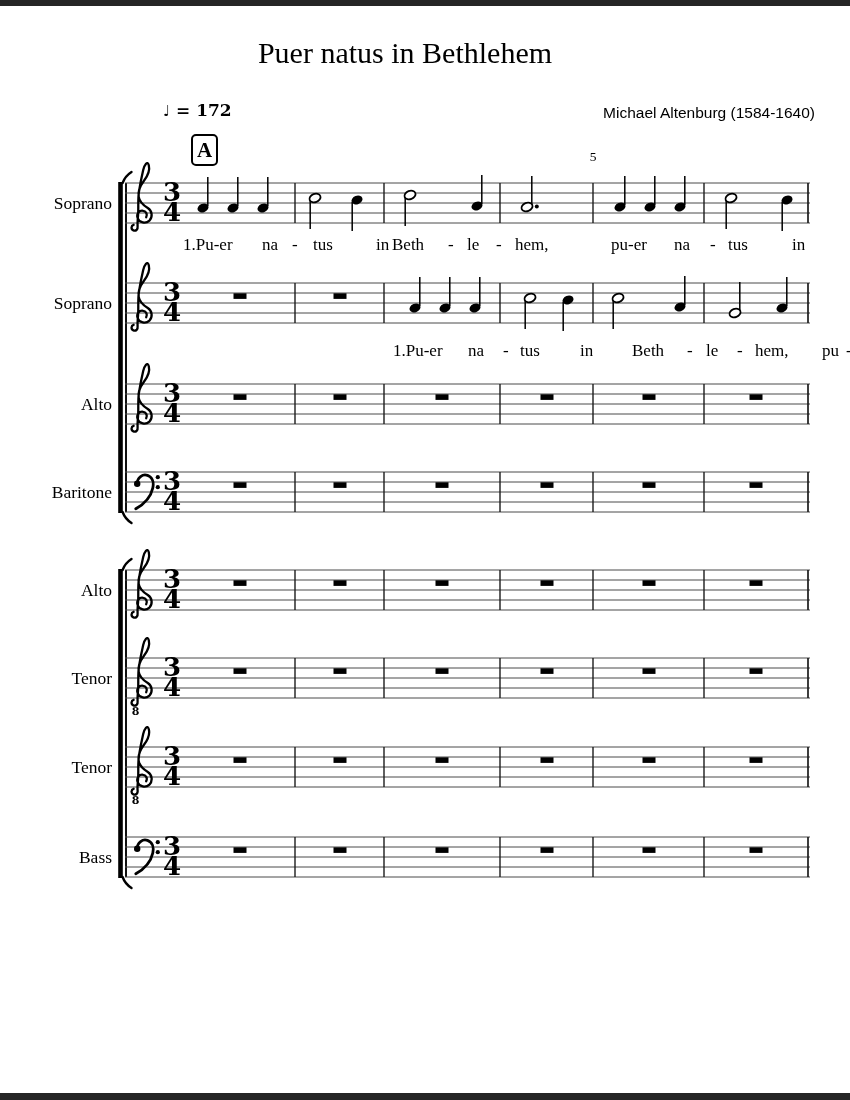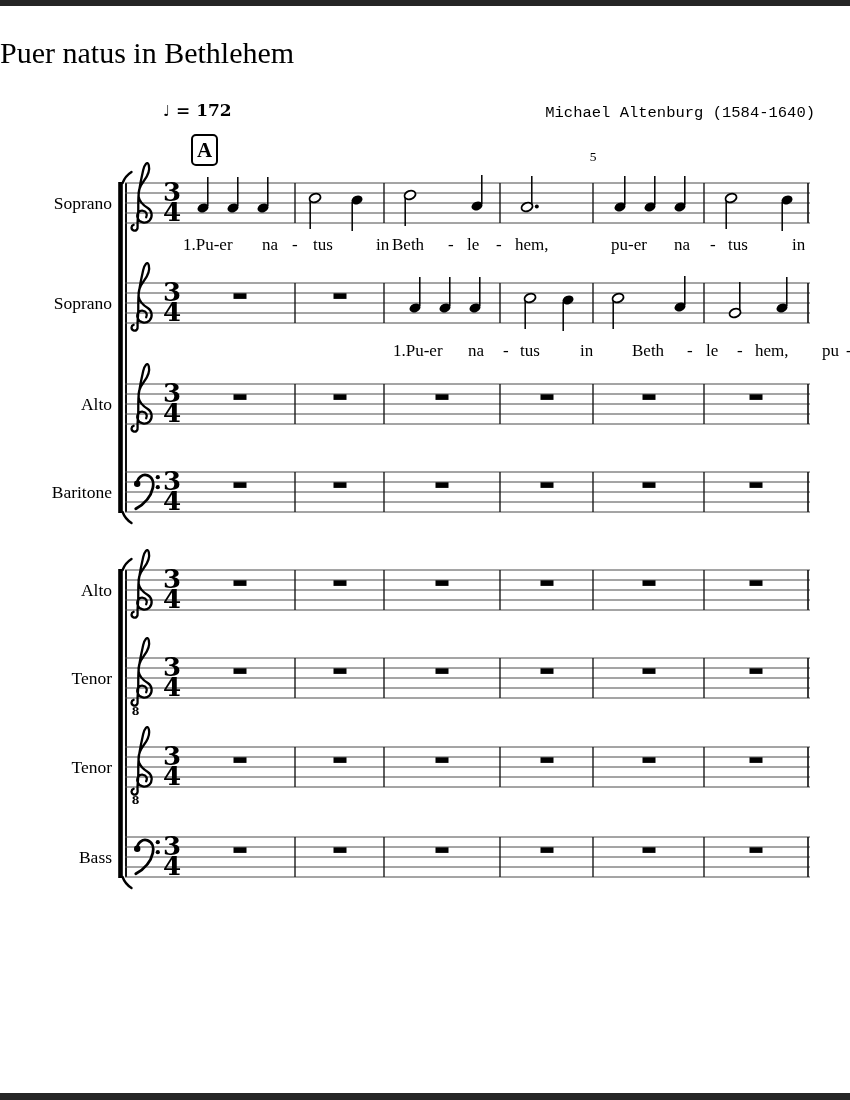--- a/index.html
+++ b/index.html
@@ -1,24 +1,24 @@
 <!DOCTYPE html>
 <html><head>
 <meta charset="utf-8">
 <style>
   html,body{margin:0;padding:0;background:#ffffff;}
   .page{position:relative;width:850px;height:1100px;background:#ffffff;overflow:hidden;
         font-family:"Liberation Serif",serif;color:#000;}
   .edge{position:absolute;left:0;width:850px;background:#262626;}
   .edge.top{top:0;height:6px;}
   .edge.bottom{bottom:0;height:7px;}
-  .title{position:absolute;top:36px;left:0;width:810px;
+  .title{position:absolute;top:36px;left:0;width:810px;text-align:center;
          font-size:30px;font-family:"Liberation Serif",serif;}
   .composer{position:absolute;top:104px;right:35px;font-size:15.5px;
-            font-family:Liberation Mono, monospace;}
+            font-family:Liberation Sans, sans-serif;}
   .tempo{position:absolute;top:100px;left:163px;font-size:17px;font-weight:bold;
          font-family:"DejaVu Serif",serif;}
   .tempo .nq{font-family:"DejaVu Sans",sans-serif;font-size:15px;}
   .rehearsal{position:absolute;top:134px;left:191px;width:23px;height:28px;
              border:2px solid #000;border-radius:5px;display:flex;align-items:center;
              justify-content:center;font-size:21px;font-weight:bold;
              font-family:"Liberation Serif",serif;background:#fff;}
   svg#score-svg{position:absolute;top:0;left:0;}
 </style>
 </head>

